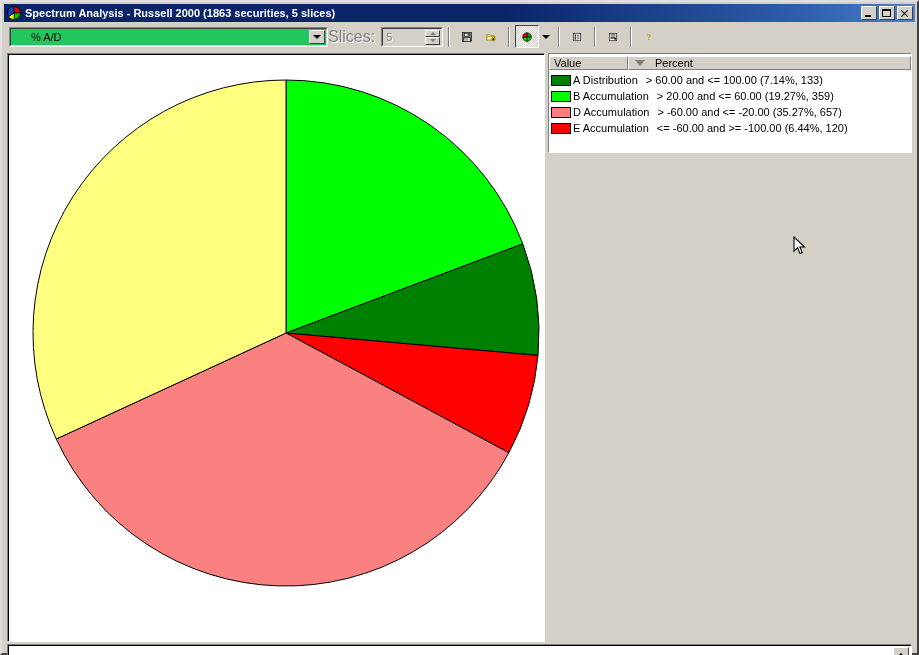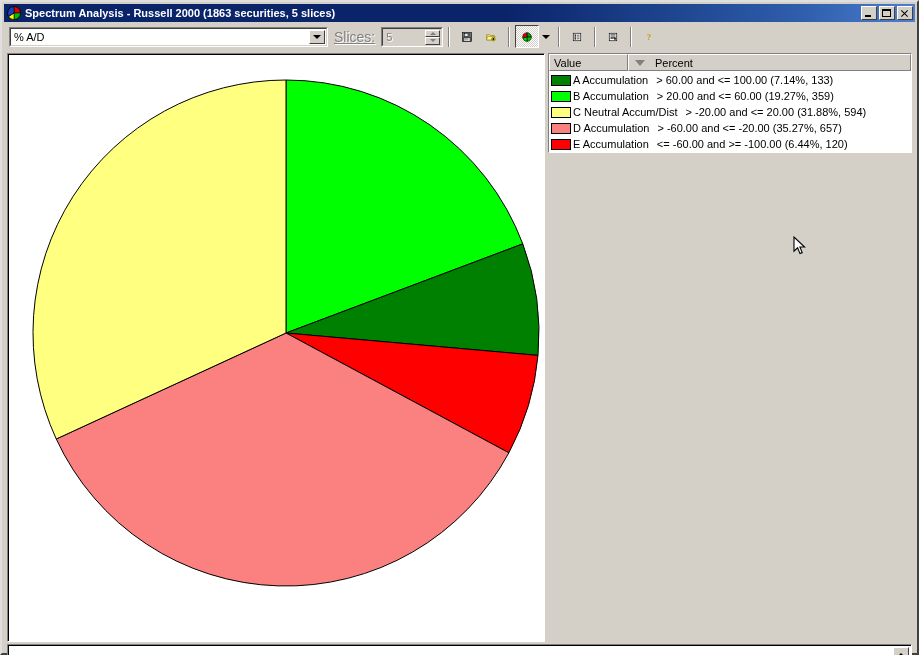--- a/index.html
+++ b/index.html
@@ -107,28 +107,29 @@
     background: #d4d0c8;
     display: flex;
     align-items: center;
     box-sizing: border-box;
   }
   .combo {
     position: relative;
     margin-left: 5px;
     width: 319px;
     height: 20px;
-    background: #ffffff;
+    background: #22c55e;
     border-left: 1px solid #808080;
     border-top: 1px solid #808080;
     border-right: 1px solid #ffffff;
     border-bottom: 1px solid #ffffff;
     box-sizing: border-box;
     display: flex;
     align-items: center;
+    padding-left: 17px;
   }
   .combo-inner {
     position: absolute;
     left: 0; top: 0; right: 0; bottom: 0;
     border-left: 1px solid #404040;
     border-top: 1px solid #404040;
     border-right: 1px solid #d4d0c8;
     border-bottom: 1px solid #d4d0c8;
     box-sizing: border-box;
     pointer-events: none;
@@ -154,25 +155,24 @@
     justify-content: center;
     cursor: default;
   }
   .arrow-dn {
     width: 0; height: 0;
     border-left: 4px solid transparent;
     border-right: 4px solid transparent;
     border-top: 4px solid #000;
   }
   .slices-label {
-    margin-left: 6px;
-    font-size: 14px;
+    margin-left: 0;
+    font-size: 16px;
     color: #808080;
     text-shadow: 1px 1px 0 #ffffff;
-    text-decoration: underline;
   }
   .spin {
     margin-left: 6px;
     position: relative;
     width: 62px; height: 20px;
     background: #d4d0c8;
     border-left: 1px solid #808080;
     border-top: 1px solid #808080;
     border-right: 1px solid #ffffff;
     border-bottom: 1px solid #ffffff;
@@ -298,20 +298,21 @@
     border-left: 1px solid #808080;
     border-top: 1px solid #808080;
     border-right: 1px solid #ffffff;
     border-bottom: 1px solid #ffffff;
     box-sizing: border-box;
   }
   .legend-head {
     display: flex;
     height: 17px;
     box-sizing: border-box;
+    align-items: center;
   }
   .lh-cell {
     background: #d4d0c8;
     border-left: 1px solid #ffffff;
     border-top: 1px solid #ffffff;
     border-right: 1px solid #808080;
     border-bottom: 1px solid #808080;
     box-sizing: border-box;
     display: flex;
     align-items: center;
@@ -576,32 +577,27 @@
           <span>Value</span>
         </div>
         <div class="lh-cell lh-percent">
           <i class="sort-tri"></i>
           <span>Percent</span>
         </div>
       </div>
       <div class="legend-rows" id="legend-rows">
           <div class="legend-row">
             <span class="swatch" style="background: rgb(0, 128, 0);"></span>
-            <span class="lg-name">A Accumulation</span>
+            <span class="lg-name">A Distribution</span>
             <span class="lg-range">&gt; 60.00 and &lt;= 100.00 (7.14%, 133)</span>
           </div>
           <div class="legend-row">
             <span class="swatch" style="background: rgb(0, 255, 0);"></span>
             <span class="lg-name">B Accumulation</span>
             <span class="lg-range">&gt; 20.00 and &lt;= 60.00 (19.27%, 359)</span>
-          </div>
-          <div class="legend-row">
-            <span class="swatch" style="background: rgb(255, 255, 128);"></span>
-            <span class="lg-name">C Neutral Accum/Dist</span>
-            <span class="lg-range">&gt; -20.00 and &lt;= 20.00 (31.88%, 594)</span>
           </div>
           <div class="legend-row">
             <span class="swatch" style="background: rgb(251, 128, 128);"></span>
             <span class="lg-name">D Accumulation</span>
             <span class="lg-range">&gt; -60.00 and &lt;= -20.00 (35.27%, 657)</span>
           </div>
           <div class="legend-row">
             <span class="swatch" style="background: rgb(255, 0, 0);"></span>
             <span class="lg-name">E Accumulation</span>
             <span class="lg-range">&lt;= -60.00 and &gt;= -100.00 (6.44%, 120)</span>

